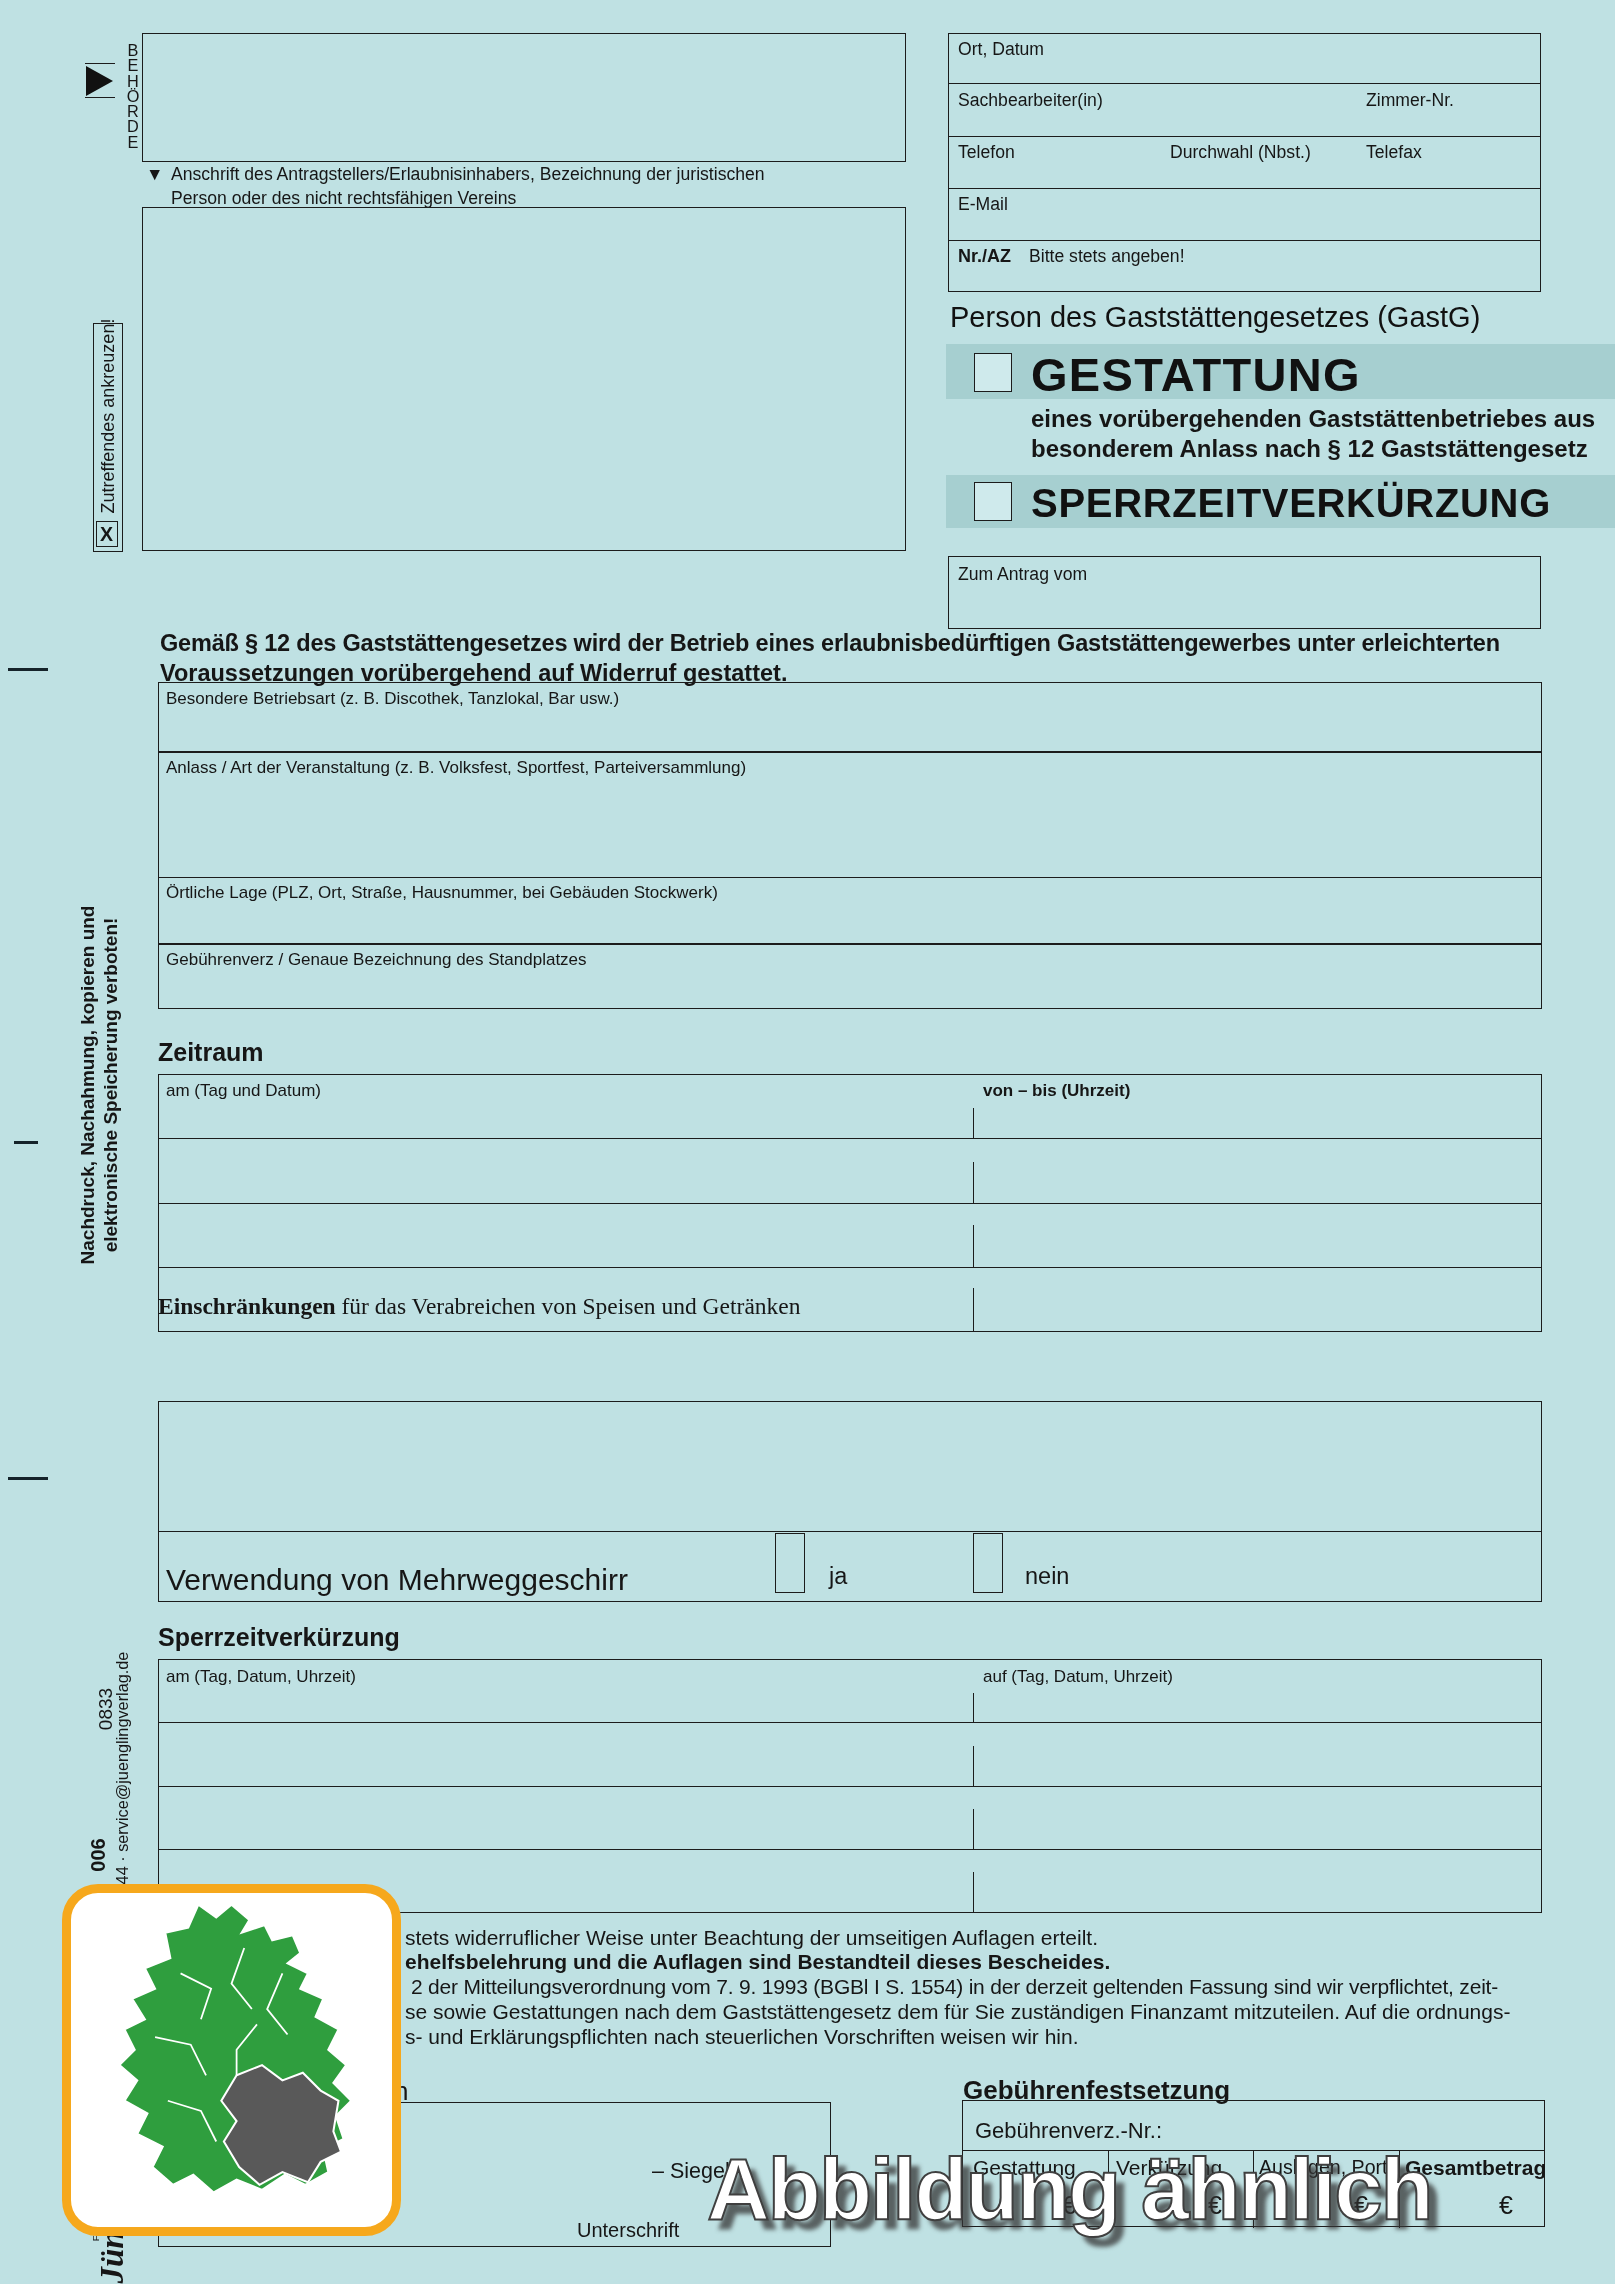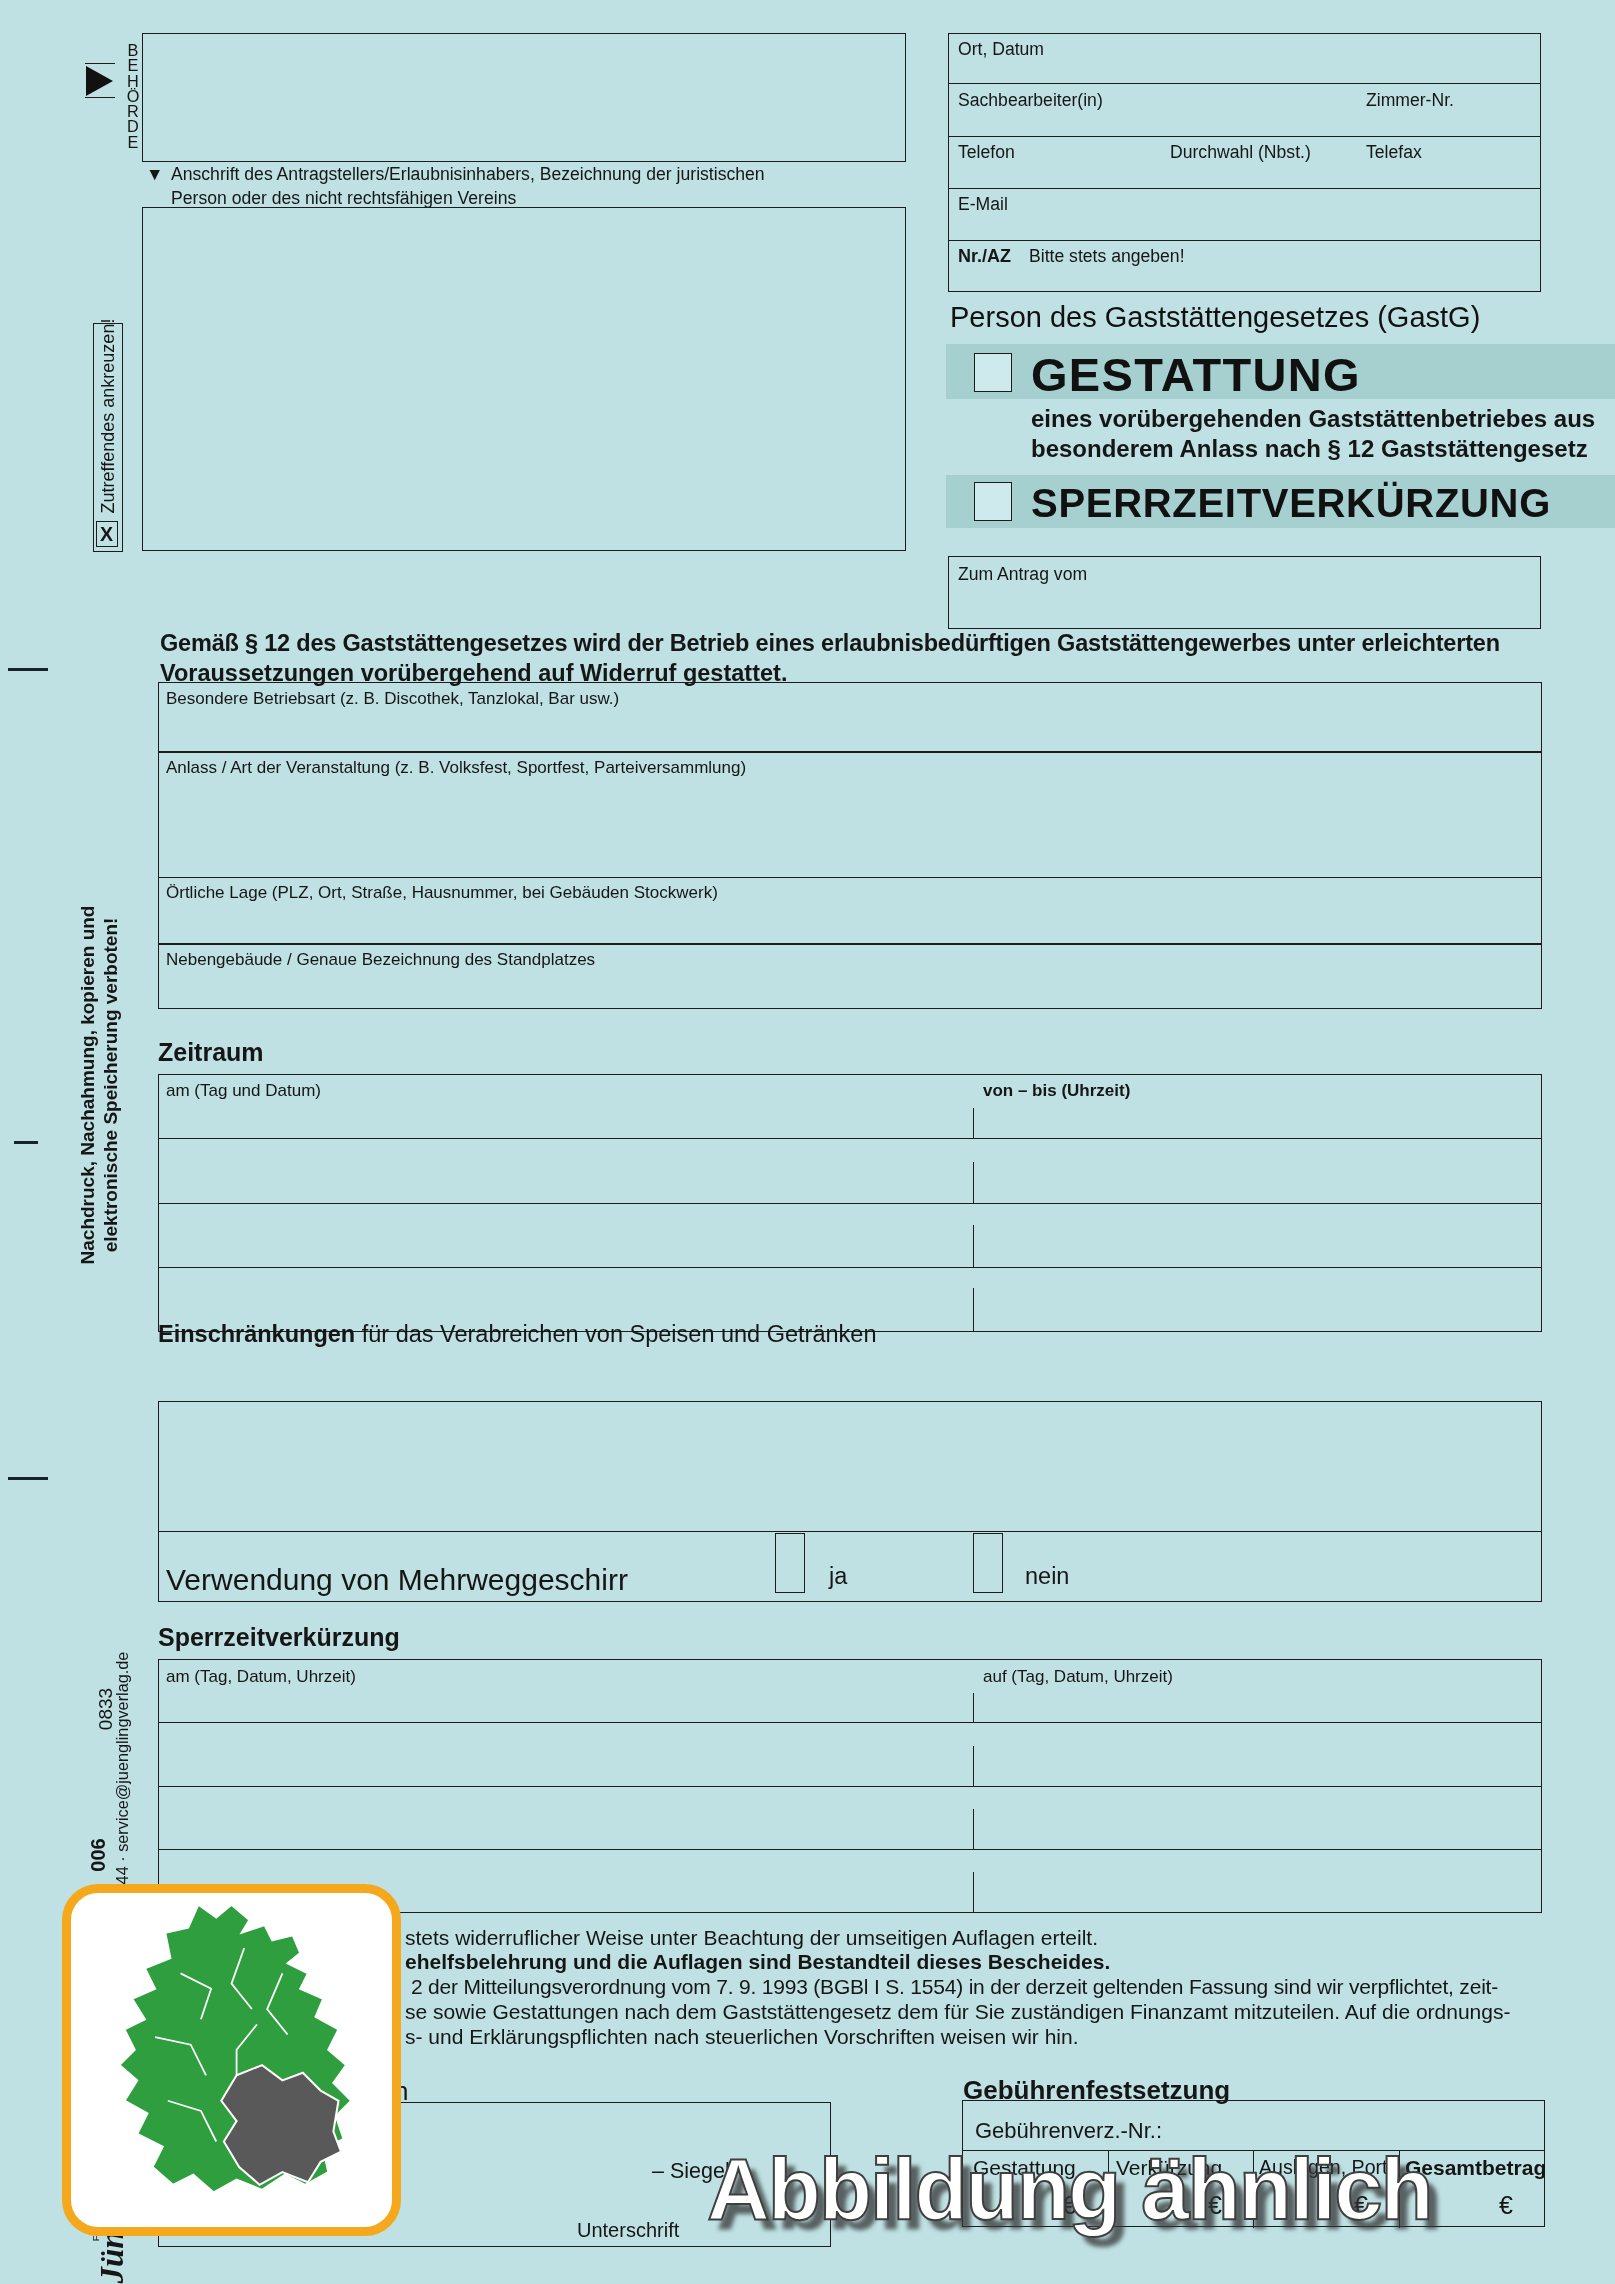--- a/index.html
+++ b/index.html
@@ -94,35 +94,35 @@
   <div class="box" style="left:158px;top:682px;width:1384px;height:70px;"></div>
   <span class="lbl" style="left:166px;top:689px;font-size:17px;">Besondere Betriebsart (z. B. Discothek, Tanzlokal, Bar usw.)</span>
 
   <div class="box" style="left:158px;top:752px;width:1384px;height:126px;"></div>
   <span class="lbl" style="left:166px;top:758px;font-size:17px;">Anlass / Art der Veranstaltung (z. B. Volksfest, Sportfest, Parteiversammlung)</span>
 
   <div class="box" style="left:158px;top:877px;width:1384px;height:68px;"></div>
   <span class="lbl" style="left:166px;top:883px;font-size:17px;">Örtliche Lage (PLZ, Ort, Straße, Hausnummer, bei Gebäuden Stockwerk)</span>
 
   <div class="box" style="left:158px;top:943px;width:1384px;height:66px;"></div>
-  <span class="lbl" style="left:166px;top:950px;font-size:17px;">Nebengebäude / Genaue Bezeichnung des Standplatzes</span>
+  <span class="lbl" style="left:166px;top:950px;font-size:17px;">Gebührenverz / Genaue Bezeichnung des Standplatzes</span>
 
   <span class="lbl bold" style="left:158px;top:1038px;font-size:25px;">Zeitraum</span>
   <div class="box" style="left:158px;top:1074px;width:1384px;height:258px;"></div>
   <div class="hline" style="left:158px;top:1138px;width:1384px;"></div>
   <div class="hline" style="left:158px;top:1203px;width:1384px;"></div>
   <div class="hline" style="left:158px;top:1267px;width:1384px;"></div>
   <div class="vline" style="left:973px;top:1108px;height:30px;"></div>
   <div class="vline" style="left:973px;top:1162px;height:41px;"></div>
   <div class="vline" style="left:973px;top:1225px;height:42px;"></div>
   <div class="vline" style="left:973px;top:1288px;height:44px;"></div>
   <span class="lbl" style="left:166px;top:1081px;font-size:17px;">am (Tag und Datum)</span>
   <span class="lbl" style="left:983px;top:1081px;font-size:17px;font-weight:bold;">von – bis (Uhrzeit)</span>
 
-  <span class="lbl" style="left:158px;top:1321px;font-size:23.5px;"><b>Einschränkungen</b><span> für das Verabreichen von Speisen und Getränken</span></span>
+  <span class="lbl" style="left:158px;top:1293px;font-size:23.5px;font-family:Liberation Serif, serif;"><b>Einschränkungen</b><span> für das Verabreichen von Speisen und Getränken</span></span>
   <div class="box" style="left:158px;top:1401px;width:1384px;height:201px;"></div>
   <div class="hline" style="left:158px;top:1531px;width:1384px;"></div>
   <span class="lbl" style="left:166px;top:1563px;font-size:30px;">Verwendung von Mehrweggeschirr</span>
   <div class="cb2" style="left:775px;top:1533px;width:30px;height:60px;"></div>
   <span class="lbl" style="left:829px;top:1563px;font-size:23.5px;">ja</span>
   <div class="cb2" style="left:973px;top:1533px;width:30px;height:60px;"></div>
   <span class="lbl" style="left:1025px;top:1563px;font-size:23.5px;">nein</span>
 
   <span class="lbl bold" style="left:158px;top:1623px;font-size:25px;">Sperrzeitverkürzung</span>
   <div class="box" style="left:158px;top:1659px;width:1384px;height:254px;"></div>

